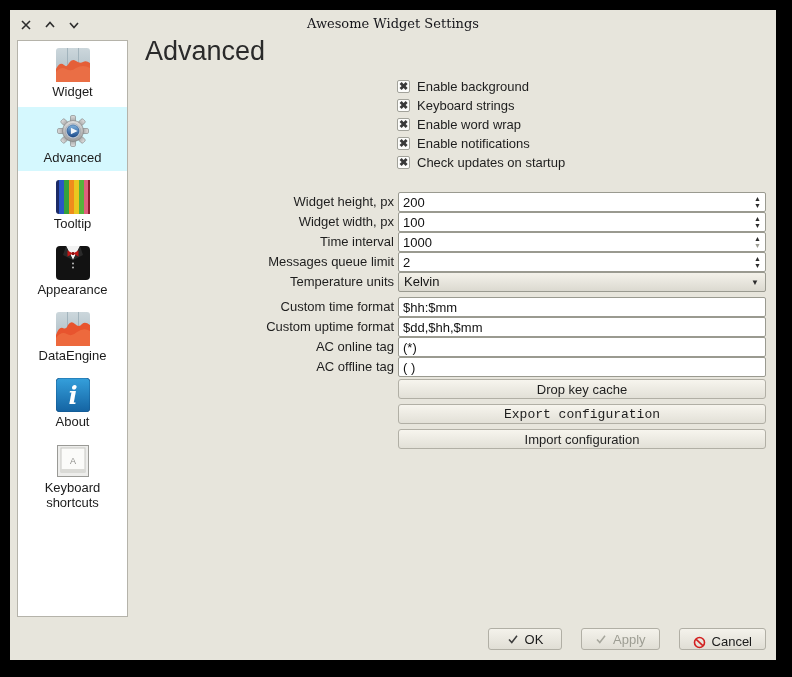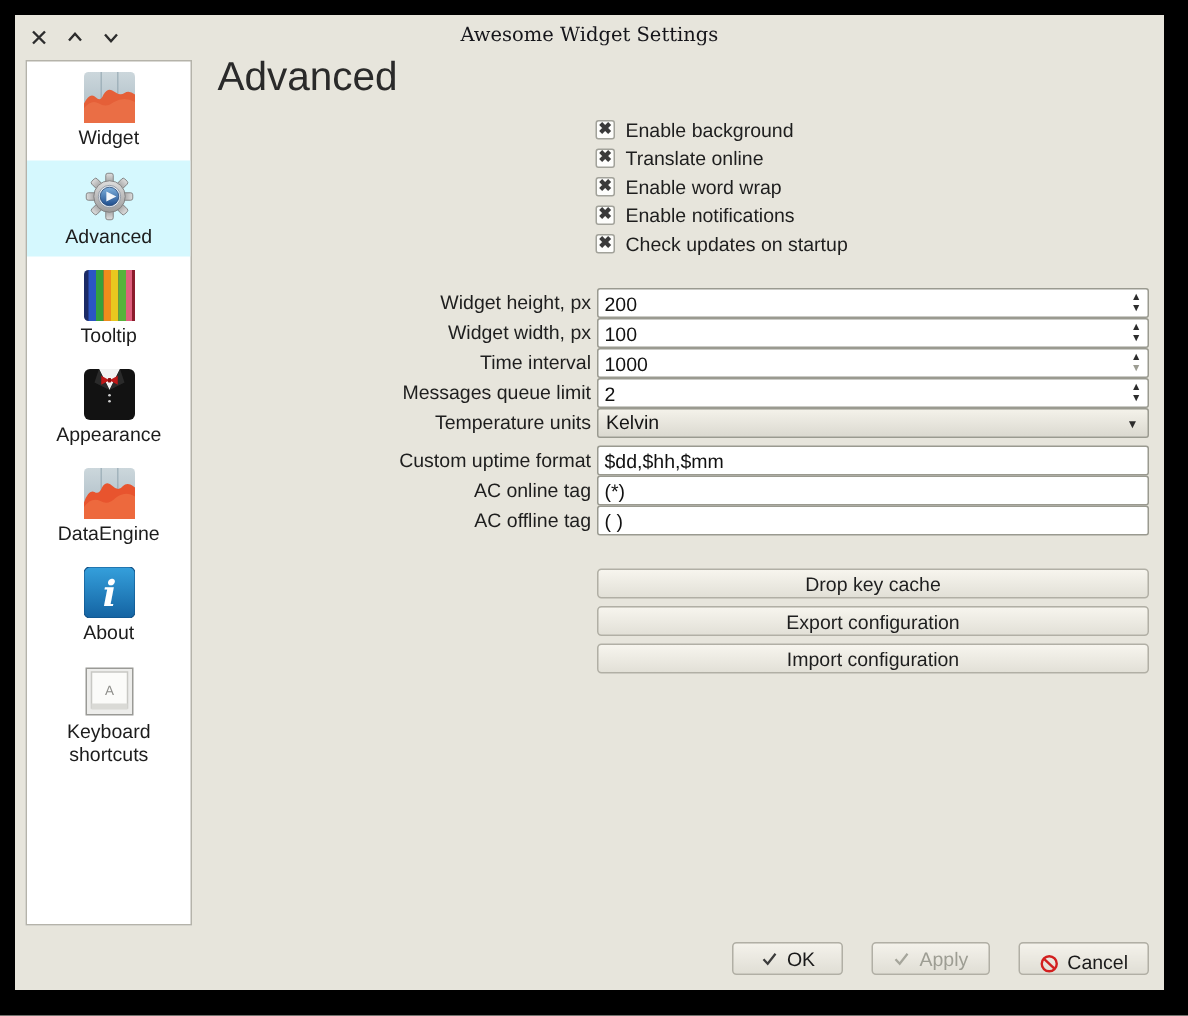--- a/index.html
+++ b/index.html
@@ -230,21 +230,21 @@
     <div class="chk-row">
       <span class="chk-box">
           <span class="chk-mark">✖</span>
         </span>
       <span class="chk-label">Enable background</span>
     </div>
     <div class="chk-row">
       <span class="chk-box">
           <span class="chk-mark">✖</span>
         </span>
-      <span class="chk-label">Translate online</span>
+      <span class="chk-label">Keyboard strings</span>
     </div>
     <div class="chk-row">
       <span class="chk-box">
           <span class="chk-mark">✖</span>
         </span>
       <span class="chk-label">Enable word wrap</span>
     </div>
     <div class="chk-row">
       <span class="chk-box">
           <span class="chk-mark">✖</span>
@@ -306,36 +306,40 @@
         <div class="combo">
           <span>Kelvin</span>
           <span class="combo-arrow">▼</span>
         </div>
       </div>
     </div>
   </div>
 
   <div class="sect" style="top:287px;">
     <div class="form-row">
+      <div class="row-label">Custom time format</div>
+      <div class="row-field"><input class="tfield" value="$hh:$mm" style=""></div>
+    </div>
+    <div class="form-row">
       <div class="row-label">Custom uptime format</div>
       <div class="row-field"><input class="tfield" value="$dd,$hh,$mm" style=""></div>
     </div>
     <div class="form-row">
       <div class="row-label">AC online tag</div>
       <div class="row-field"><input class="tfield" value="(*)" style=""></div>
     </div>
     <div class="form-row">
       <div class="row-label">AC offline tag</div>
       <div class="row-field"><input class="tfield" value="( )" style=""></div>
     </div>
   </div>
 
   <div class="actions" style="left:388px;margin-left:0;">
     <button class="action-btn" style="margin-left:0;">Drop key cache</button>
-    <button class="action-btn" style="margin-left:0;">Export configuration</button>
+    <button class="action-btn" style="margin-left:0;font-family:Liberation Mono, monospace;">Export configuration</button>
     <button class="action-btn" style="margin-left:0;">Import configuration</button>
   </div>
 
   <div class="footer">
     <button class="fbtn" style="min-width:74px;">
       <svg width="12" height="12" viewBox="0 0 12 12">
           <path d="M2 6.5 L4.8 9.5 L10 2.8" stroke="#3c3c3c" stroke-width="1.5" fill="none"></path>
         </svg>
       <span>OK</span>
     </button>

